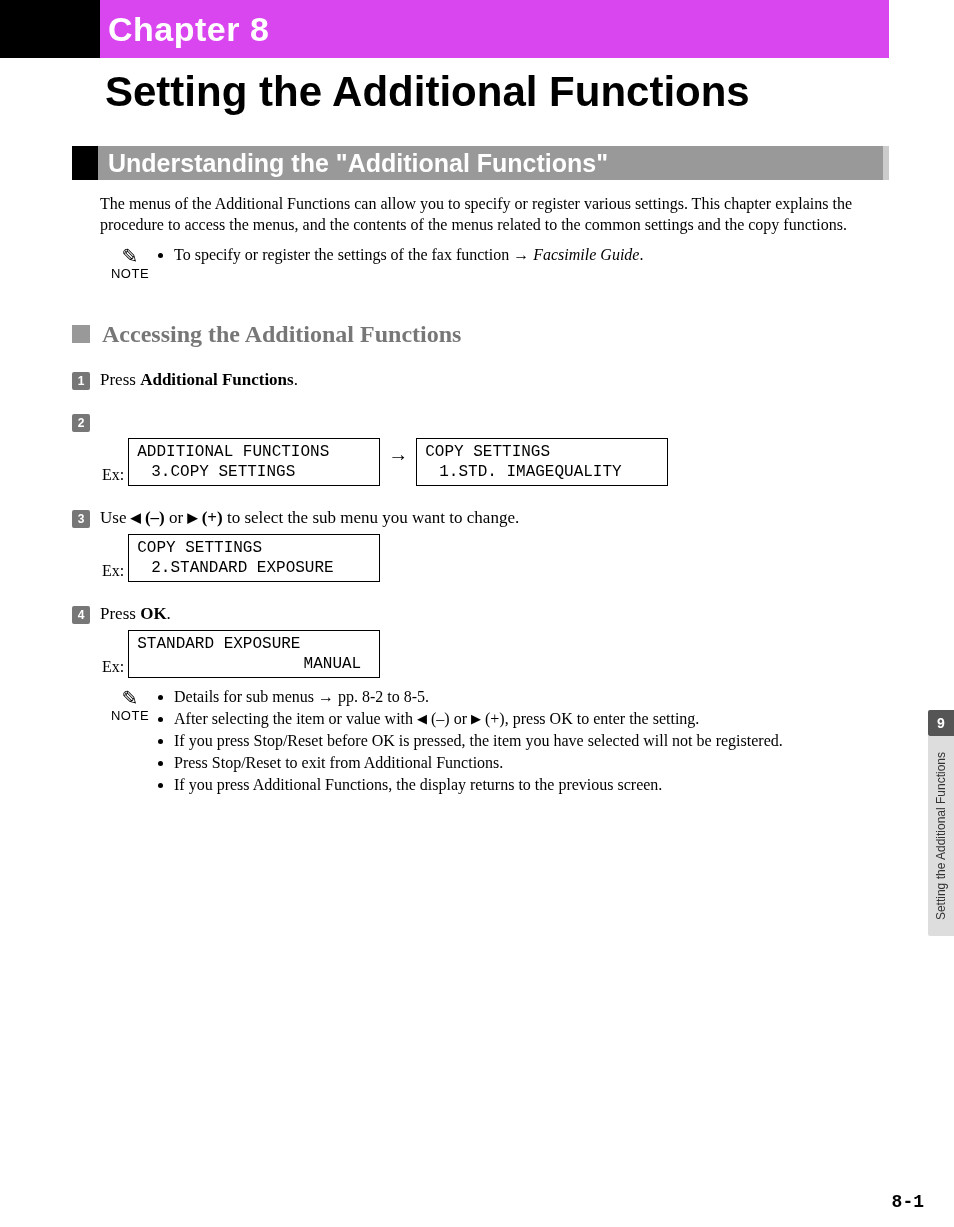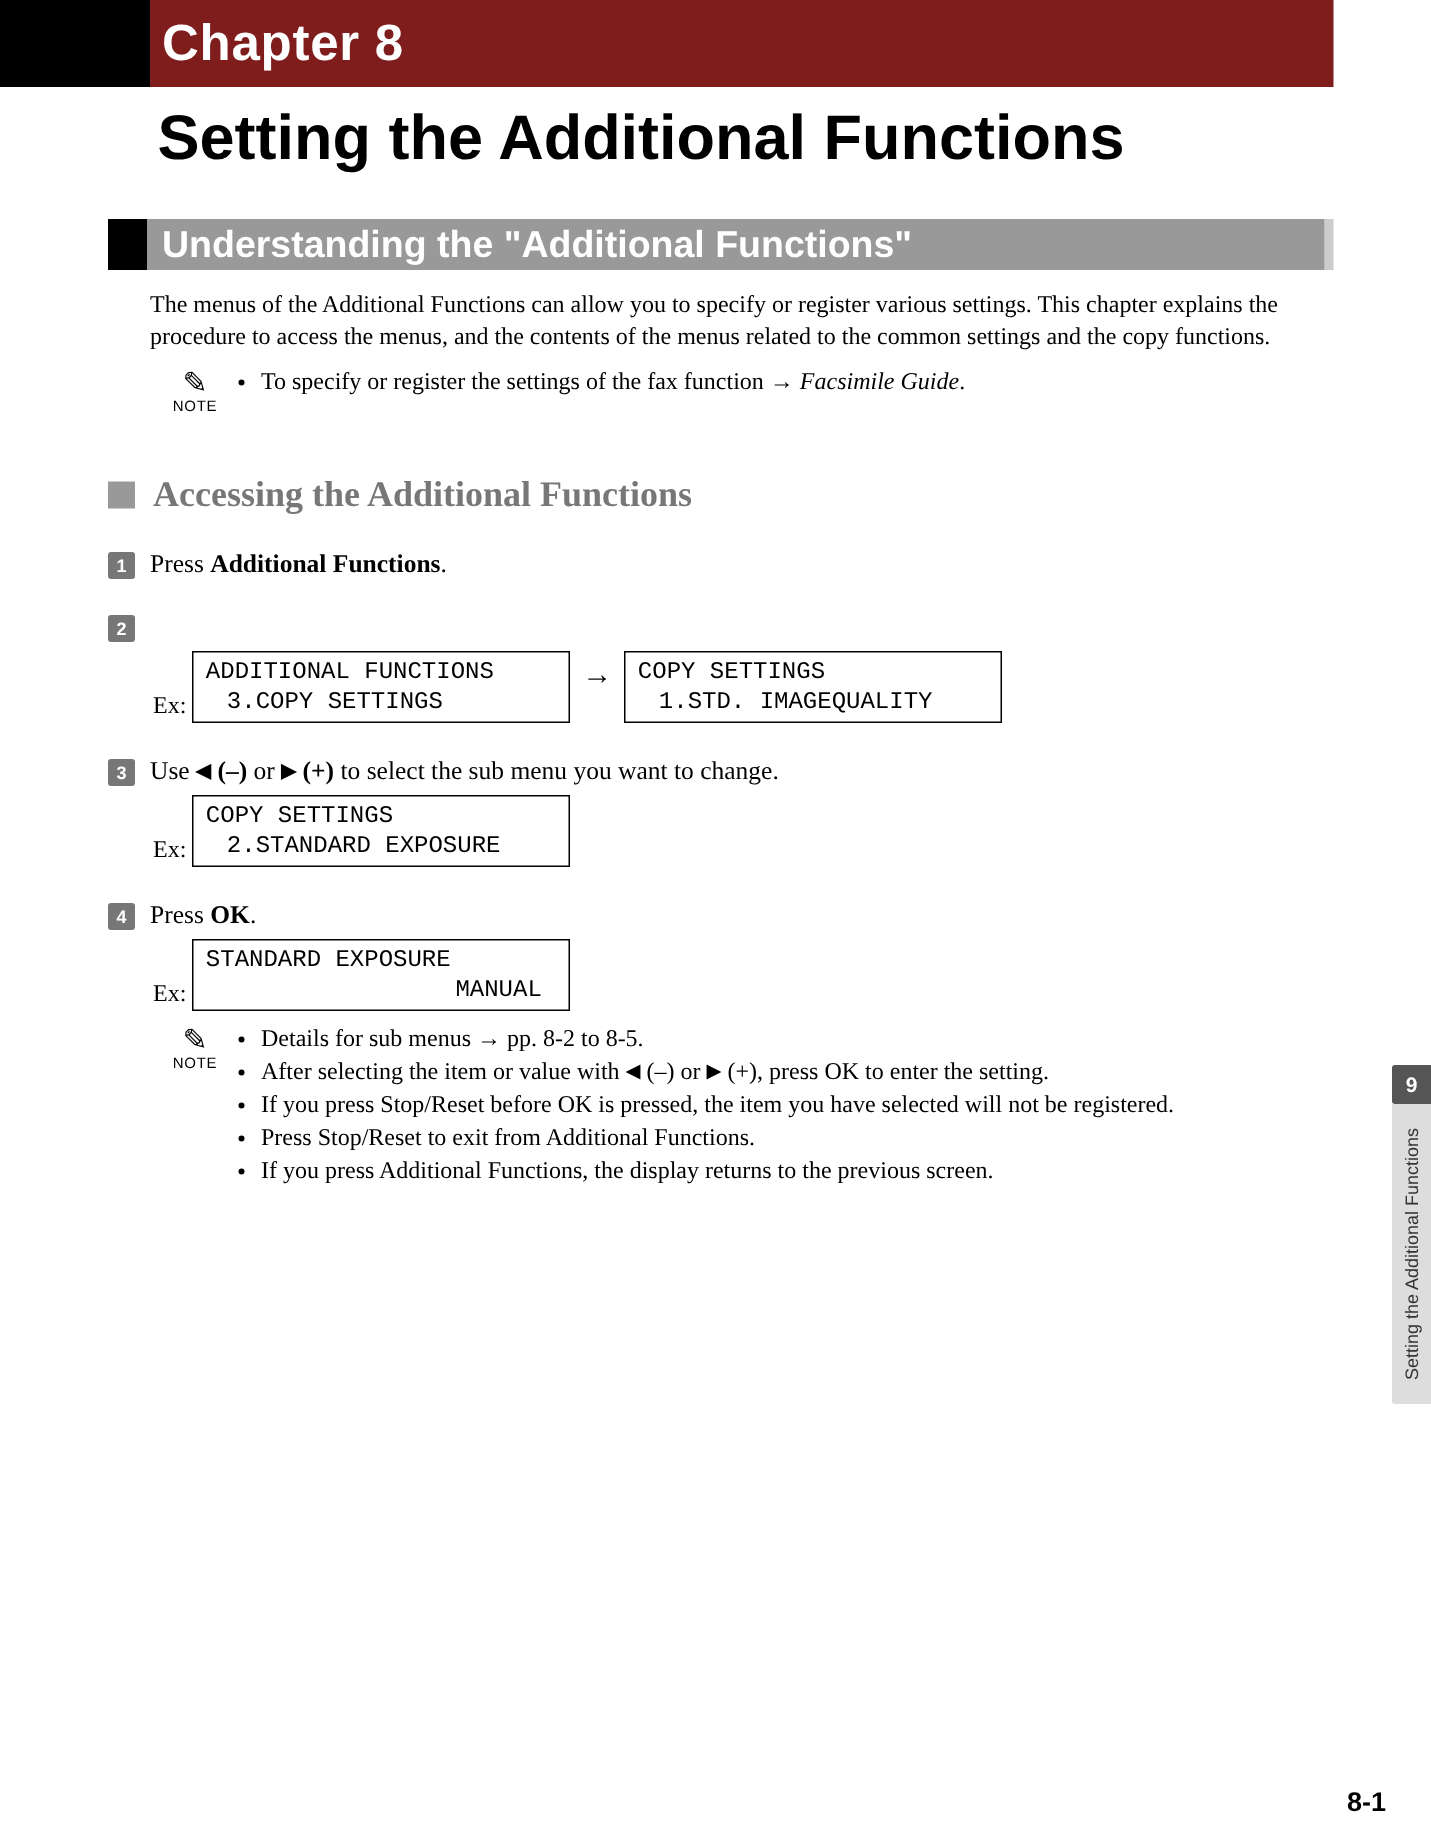--- a/index.html
+++ b/index.html
@@ -18,21 +18,21 @@
     display: flex;
     align-items: stretch;
     height: 58px;
   }
   .chapter-block-black {
     width: 100px;
     background: #000;
   }
   .chapter-block-gray {
     flex: 1;
-    background: #7f1d1d;
+    background: #d946ef;
     display: flex;
     align-items: center;
     padding-left: 8px;
     margin-right: 65px;
   }
   .chapter-title {
     font-family: Arial, Helvetica, sans-serif;
     font-weight: 900;
     font-size: 34px;
     color: #fff;
@@ -91,21 +91,21 @@
     padding: 10px 65px 0 110px;
   }
   .note-icon {
     width: 40px;
     flex: 0 0 40px;
     text-align: center;
   }
   .note-pencil { font-size: 20px; line-height: 1; }
   .note-label {
     font-family: Arial, Helvetica, sans-serif;
-    font-size: 10px;
+    font-size: 13px;
     letter-spacing: 0.5px;
   }
   .note-body {
     flex: 1;
     font-size: 16px;
     padding-left: 10px;
   }
   .note-body ul { margin: 0; padding-left: 14px; }
   .note-body li { margin-bottom: 4px; }
   .italic { font-style: italic; }
@@ -207,21 +207,21 @@
     transform-origin: center;
     white-space: nowrap;
     font-family: Arial, Helvetica, sans-serif;
     font-size: 12px;
     color: #333;
   }
   .page-num {
     position: absolute;
     right: 30px;
     bottom: 15px;
-    font-family: Liberation Sans, sans-serif;
+    font-family: Liberation Mono, monospace;
     font-weight: bold;
     font-size: 18px;
   }
   .lcd-right-align { text-align: right; display:block; padding-right: 10px;}
 </style>
 </head>
 <body>
 
 <div class="page">
 

